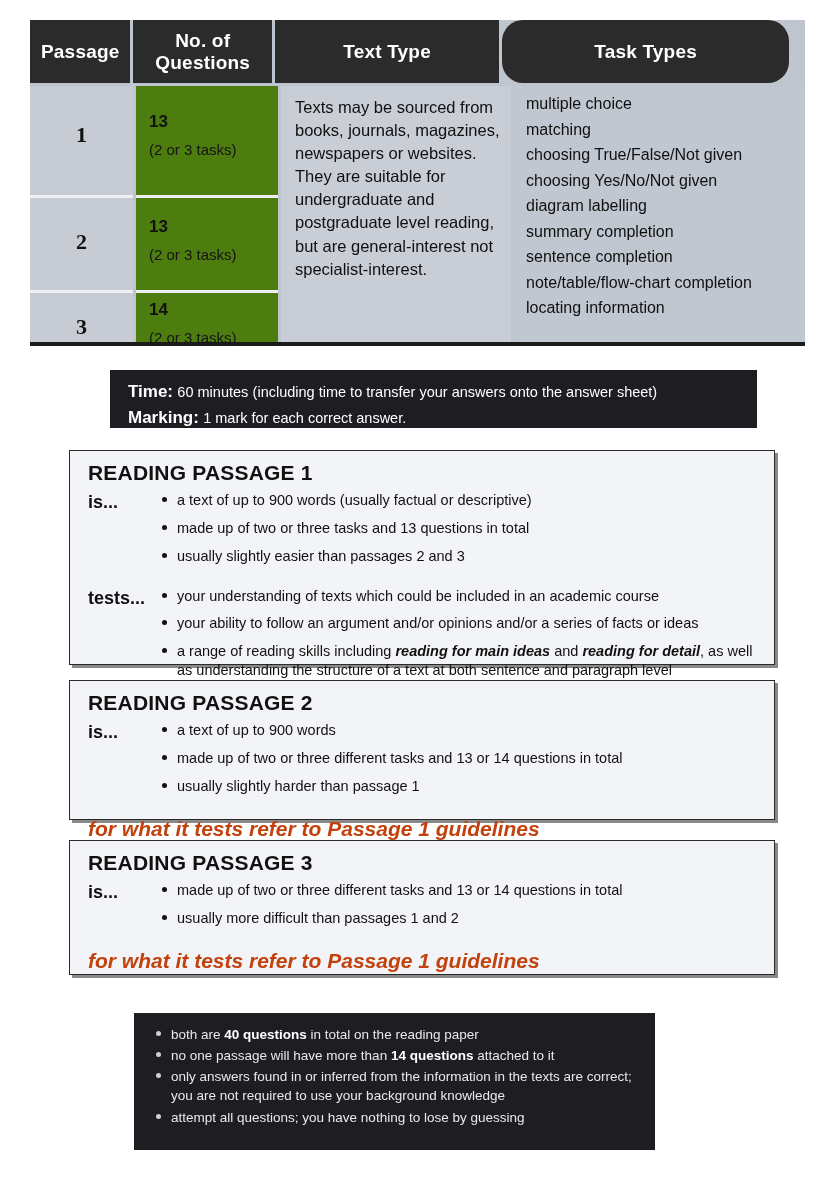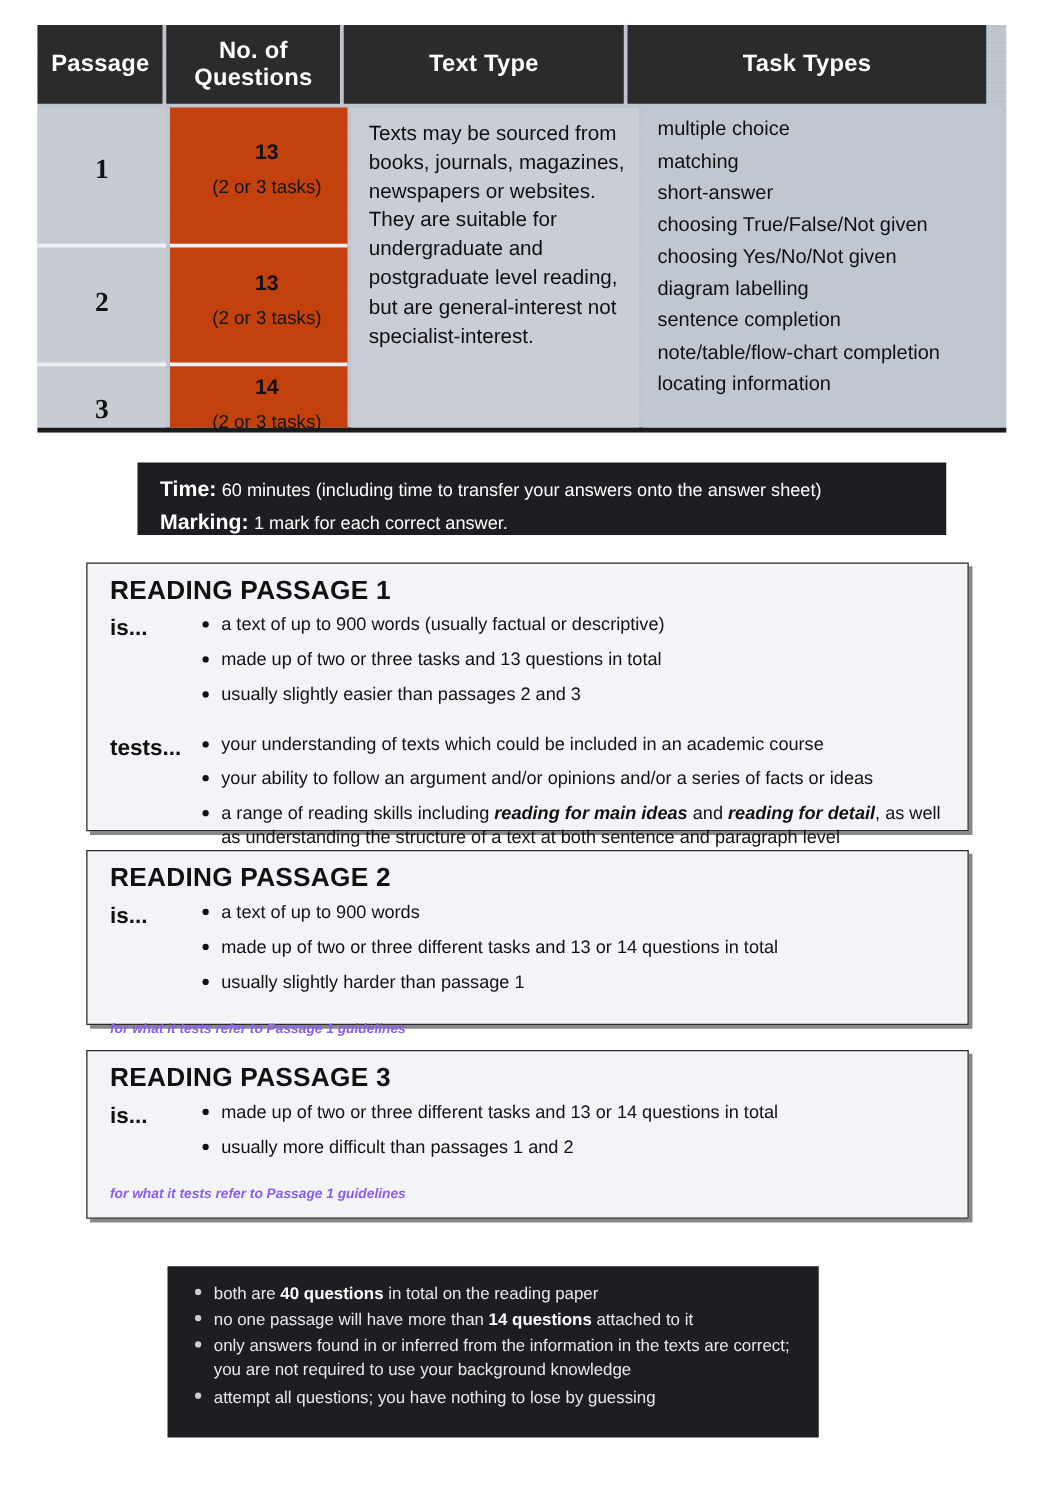--- a/index.html
+++ b/index.html
@@ -54,42 +54,41 @@
     font-size: 19px;
     display: flex;
     align-items: center;
     justify-content: center;
     text-align: center;
     line-height: 1.15;
     letter-spacing: 0.2px;
     box-sizing: border-box;
     margin-right: 3px;
   }
-  .th:last-child { margin-right: 16px; }
+  .th:last-child { margin-right: 16px; border-radius: 21px; }
   .th-passage  { width: 103px; }
   .th-numq     { width: 142px; }
   .th-texttype { width: 230px; }
   .th-tasktype { width: 294px; }
 
   .tbody {
     position: absolute;
     left: 0; top: 66px; right: 0; bottom: 0;
   }
   .col-passage {
     position: absolute;
     left: 0; top: 0;
     width: 103px; height: 100%;
     background: #c7ccd4;
   }
   .col-numq {
     position: absolute;
     left: 106px; top: 0;
     width: 142px; height: 100%;
-    background: #c2410c;
-    text-align: center;
+    background: #4d7c0f;
   }
   .col-texttype {
     position: absolute;
     left: 251px; top: 0;
     width: 230px; height: 100%;
     background: #c9ced6;
   }
   .col-tasktype {
     position: absolute;
     left: 484px; top: 0;
@@ -234,24 +233,24 @@
     width: 5px;
     height: 5px;
     border-radius: 50%;
     background: #111;
   }
   .sec-list li b {
     font-weight: bold;
     font-style: italic;
   }
   .box-footnote {
-    font-size: 11px;
+    font-size: 21px;
     font-weight: bold;
     font-style: italic;
-    color: #8b5cf6;
+    color: #c2410c;
     padding-left: 18px;
     margin-top: 12px;
   }
 
   
   #tips-box {
     position: absolute;
     left: 134px;
     top: 1013px;
     width: 521px;
@@ -351,24 +350,24 @@
     </div>
 
     <div class="col-texttype">
       <div class="texttype-body">Texts may be sourced from books, journals, magazines, newspapers or websites. They are suitable for undergraduate and postgraduate level reading, but are general-interest not specialist-interest.</div>
     </div>
 
     <div class="col-tasktype">
       <ul class="tasktype-list">
         <li>multiple choice</li>
         <li>matching</li>
-        <li>short-answer</li>
         <li>choosing True/False/Not given</li>
         <li>choosing Yes/No/Not given</li>
         <li>diagram labelling</li>
+        <li>summary completion</li>
         <li>sentence completion</li>
         <li>note/table/flow-chart completion</li>
         <li>locating information</li>
       </ul>
     </div>
 
   </div>
 </div>
 
 <div id="time-bar">

